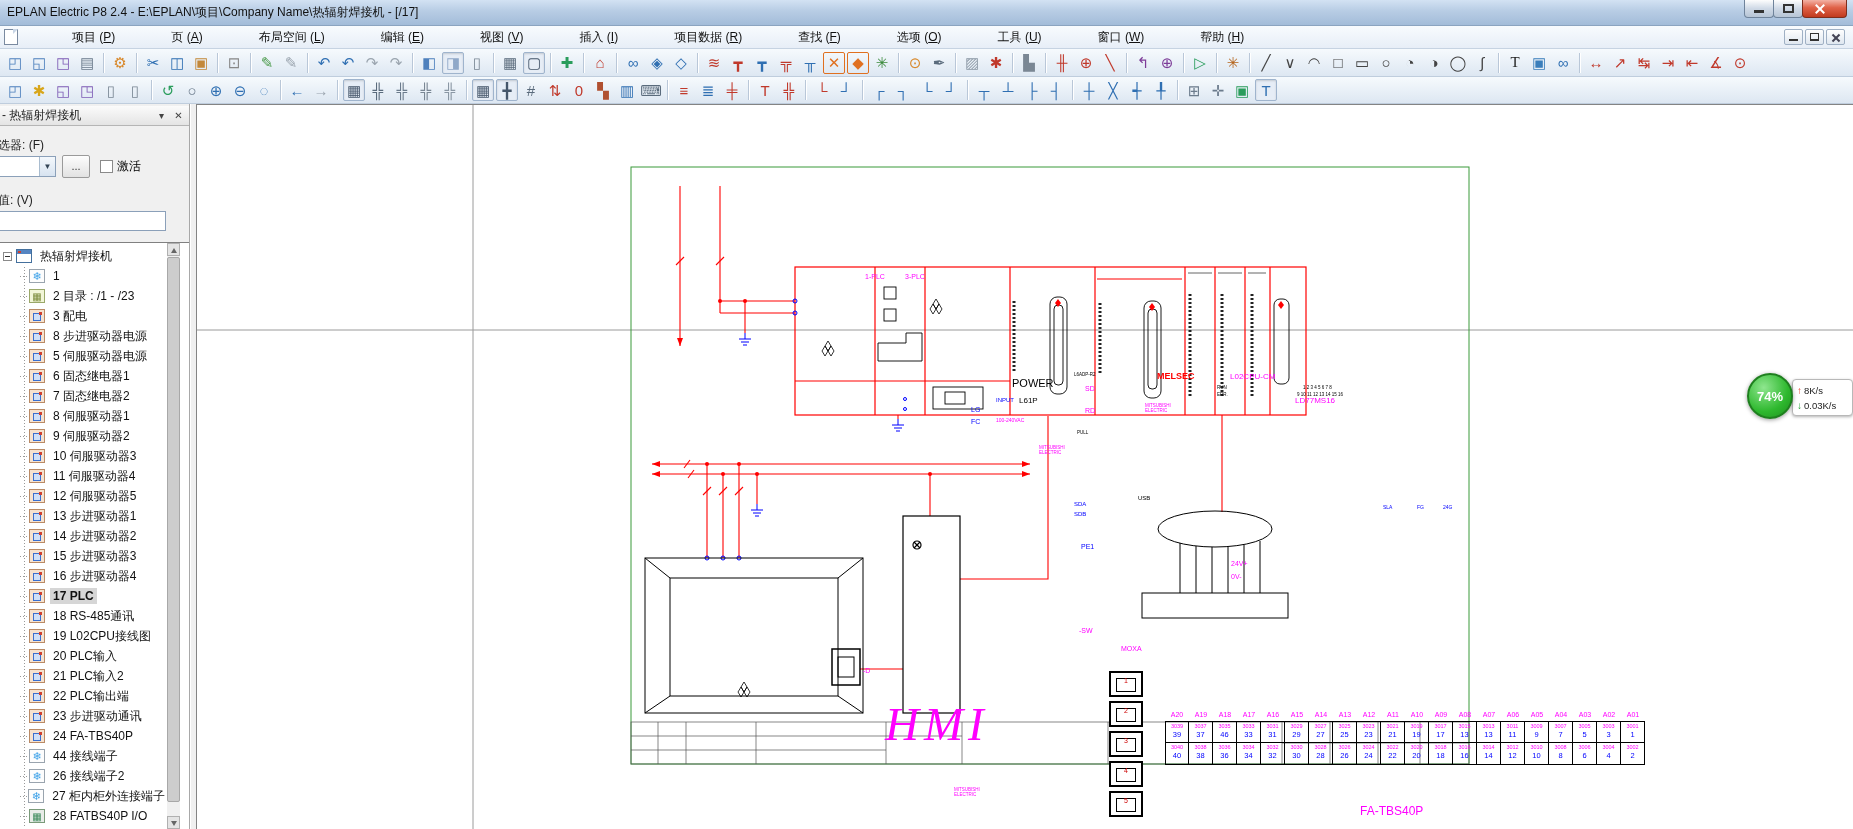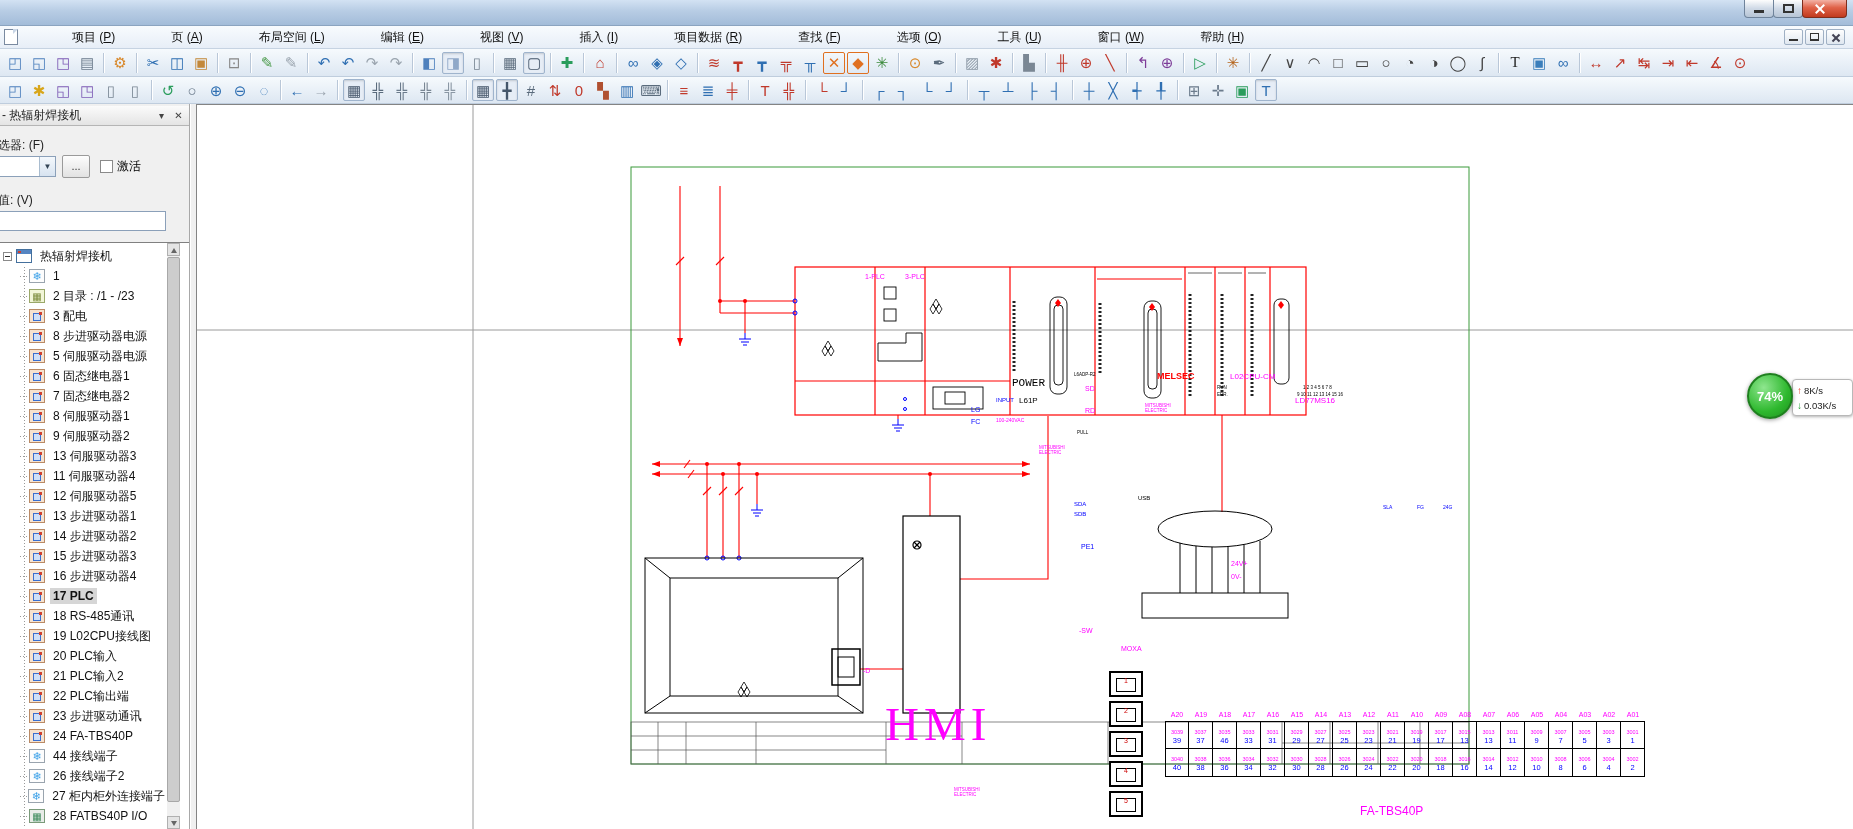--- a/index.html
+++ b/index.html
@@ -106,28 +106,28 @@
     background:#cdcdcd; border:1px solid #a8a8a8; border-radius:2px; }
   #splitter { position:absolute; left:190px; top:104px; width:7px; height:725px;
     background:#f0f0f0; border-left:1px solid #fff; border-right:1px solid #848484; }
 
   
   #canvas { position:absolute; left:197px; top:104px; width:1656px; height:725px; background:#fff;
     border-top:1px solid #848484; }
   #schematic-svg { position:absolute; left:0; top:0; pointer-events:none; }
   .sl { position:absolute; white-space:nowrap; line-height:1.1; pointer-events:none; }
   .lm { color:#ff00ff; } .lr { color:#ff0000; } .lb { color:#0000ff; } .lk { color:#000; }
-  .serif { font-family:Liberation Mono, monospace; }
-  .hmi-text { font-family:"Liberation Serif", serif; font-size:47px; letter-spacing:5px; color:#ff00ff; }
+  .serif { font-family:Liberation Sans, sans-serif; }
+  .hmi-text { font-family:"Liberation Serif", serif; font-size:47px; letter-spacing:5px; color:#ff00ff;font-style:italic; }
 
   
   #strip { position:absolute; left:968px; top:603px; display:flex; }
   .tcol { width:24px; text-align:center; }
   .tcol .clabel { font-size:7px; color:#ff00ff; height:13px; line-height:13px; }
-  .tcell { border:1px solid #000; border-left:none; height:28px; padding-top:7px; }
+  .tcell { border:1px solid #000; border-left:none; height:22px; padding-top:1px; }
   .tcol:first-child .tcell { border-left:1px solid #000; }
   .tcell + .tcell { border-top:none; }
   .tcode { font-size:5.5px; color:#ff00ff; display:block; line-height:1.2; }
   .tnum { font-size:7.5px; color:#0000ff; display:block; line-height:1.2; }
 
   
   .port { position:absolute; left:912px; width:34px; height:26px; border:2px solid #000; background:#fff; }
   .port .inner { position:absolute; left:5px; top:5px; right:5px; bottom:3px; border:1px solid #000; }
   .port .pnum { position:absolute; left:0; right:0; top:4px; text-align:center; font-size:7px; color:#c00; }
 
@@ -143,20 +143,21 @@
   #badge-panel .row { display:flex; align-items:center; height:15px; }
   .arr-up { color:#e03020; margin-right:2px; font-size:10px; }
   .arr-dn { color:#20a030; margin-right:2px; font-size:10px; }
 </style>
 </head>
 <body>
 
 <div id="app">
 
   <div id="titlebar">
+    <span>EPLAN Electric P8 2.4 - E:\EPLAN\项目\Company Name\热辐射焊接机 - [/17]</span>
     <div id="winbtns">
       <div class="wbtn">
           <div class="glyph-min"></div>
         </div>
       <div class="wbtn">
           <div class="glyph-max"></div>
         </div>
       <div class="wbtn close">
           <div class="glyph-x1"></div>
           <div class="glyph-x2"></div>
@@ -398,21 +399,21 @@
           <span class="tlabel">8 伺服驱动器1</span>
         </div>
         <div class="trow">
           <span class="stub"></span>
           <span class="ti schem"></span>
           <span class="tlabel">9 伺服驱动器2</span>
         </div>
         <div class="trow">
           <span class="stub"></span>
           <span class="ti schem"></span>
-          <span class="tlabel">13 伺服驱动器3</span>
+          <span class="tlabel">10 伺服驱动器3</span>
         </div>
         <div class="trow">
           <span class="stub"></span>
           <span class="ti schem"></span>
           <span class="tlabel">11 伺服驱动器4</span>
         </div>
         <div class="trow">
           <span class="stub"></span>
           <span class="ti schem"></span>
           <span class="tlabel">12 伺服驱动器5</span>

